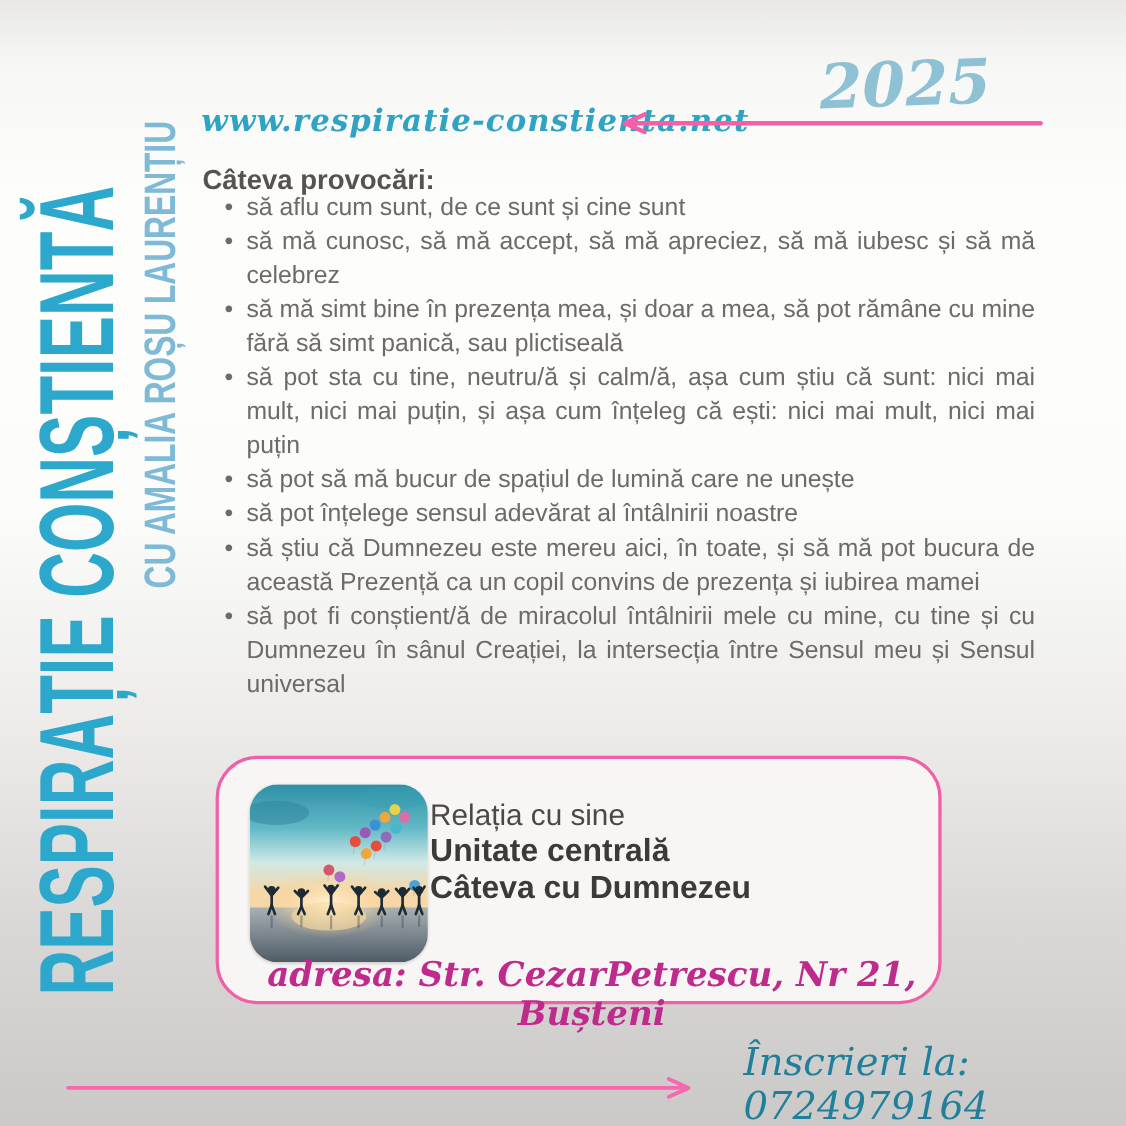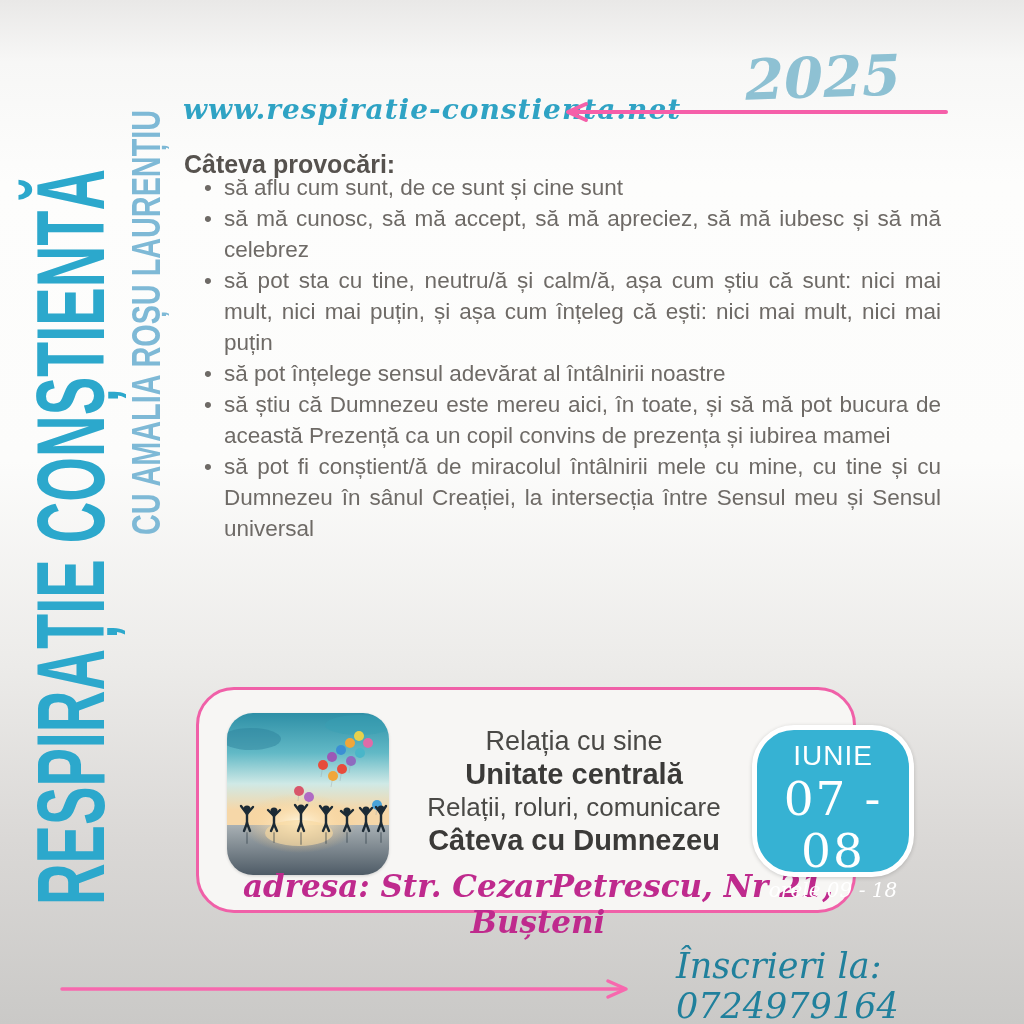--- a/index.html
+++ b/index.html
@@ -53,21 +53,21 @@
   .event-card{
     position:absolute;left:196px;top:687px;width:660px;height:226px;
     background:#f7f6f4;border:3px solid #f060a8;border-radius:38px;
     box-sizing:border-box;z-index:2;
   }
   .event-photo{
     position:absolute;left:28px;top:23px;width:162px;height:162px;
     border-radius:26px;overflow:hidden;box-shadow:0 1px 3px rgba(0,0,0,.15);
   }
   .event-topics{
-    position:absolute;left:192px;top:35px;width:366px;text-align:center;
+    position:absolute;left:192px;top:35px;width:366px;text-align:left;
   }
   .topic-line{font-size:27px;line-height:33px;color:#4a4946;}
   .topic-line.bold{font-size:29px;font-weight:bold;color:#3b3a38;}
   .topic-line.small{font-size:26px;}
   .date-badge{
     position:absolute;left:752px;top:725px;width:162px;height:152px;
     background:#36b2d3;border:5px solid #ffffff;border-radius:42px;
     box-sizing:border-box;z-index:5;color:#fff;text-align:center;
     box-shadow:0 1px 4px rgba(0,0,0,.18);
   }
@@ -108,21 +108,23 @@
   <div class="year">2025</div>
   <svg class="arrow-svg" style="left:556px;top:100px;" width="396" height="24" viewBox="0 0 396 24">
     <line x1="390" y1="12" x2="14" y2="12" stroke="#f55fa9" stroke-width="4" stroke-linecap="round"></line>
     <path d="M30 4 L12 12 L30 20" fill="none" stroke="#f55fa9" stroke-width="4" stroke-linecap="round" stroke-linejoin="round"></path>
   </svg>
 
   <div class="challenges-heading">Câteva provocări:</div>
   <ul class="challenges-list">
     <li>să aflu cum sunt, de ce sunt și cine sunt</li>
     <li>să mă cunosc, să mă accept, să mă apreciez, să mă iubesc și să mă celebrez</li>
+    <li>să mă simt bine în prezența mea, și doar a mea, să pot rămâne cu mine fără să simt panică, sau plictiseală</li>
     <li>să pot sta cu tine, neutru/ă și calm/ă, așa cum știu că sunt: nici mai mult, nici mai puțin, și așa cum înțeleg că ești: nici mai mult, nici mai puțin</li>
+    <li>să pot să mă bucur de spațiul de lumină care ne unește</li>
     <li>să pot înțelege sensul adevărat al întâlnirii noastre</li>
     <li>să știu că Dumnezeu este mereu aici, în toate, și să mă pot bucura de această Prezență ca un copil convins de prezența și iubirea mamei</li>
     <li>să pot fi conștient/ă de miracolul întâlnirii mele cu mine, cu tine și cu Dumnezeu în sânul Creației, la intersecția între Sensul meu și  Sensul universal</li>
   </ul>
 
   <div class="event-card">
     <div class="event-photo">
       <svg width="162" height="162" viewBox="0 0 162 162">
         <defs>
           <linearGradient id="sky" x1="0" y1="0" x2="0" y2="1">
@@ -235,31 +237,25 @@
             <line x1="99" y1="120" x2="99" y2="130"></line>
           <line x1="120" y1="120" x2="120" y2="129"></line>
             <line x1="139" y1="120" x2="139" y2="130"></line>
           <line x1="154" y1="120" x2="154" y2="129"></line>
         </g>
       </svg>
     </div>
     <div class="event-topics">
       <div class="topic-line">Relația cu sine</div>
       <div class="topic-line bold">Unitate centrală</div>
-      <div class="topic-line small">Relații, roluri, comunicare</div>
       <div class="topic-line bold">Câteva cu Dumnezeu</div>
     </div>
     <div class="event-address">adresa: Str. CezarPetrescu, Nr 21, Bușteni</div>
   </div>
 
-  <div class="date-badge">
-    <div class="badge-month">IUNIE</div>
-    <div class="badge-days">07 - 08</div>
-    <div class="badge-hours">orele 09 - 18</div>
-  </div>
 
   <svg class="arrow-svg" style="left:58px;top:978px;" width="580" height="22" viewBox="0 0 580 22">
     <line x1="4" y1="11" x2="564" y2="11" stroke="#f768ae" stroke-width="3.5" stroke-linecap="round"></line>
     <path d="M550 3 L568 11 L550 19" fill="none" stroke="#f768ae" stroke-width="3.5" stroke-linecap="round" stroke-linejoin="round"></path>
   </svg>
   <div class="registration">Înscrieri la: 0724979164</div>
 
 </div>
 
 </body></html>

